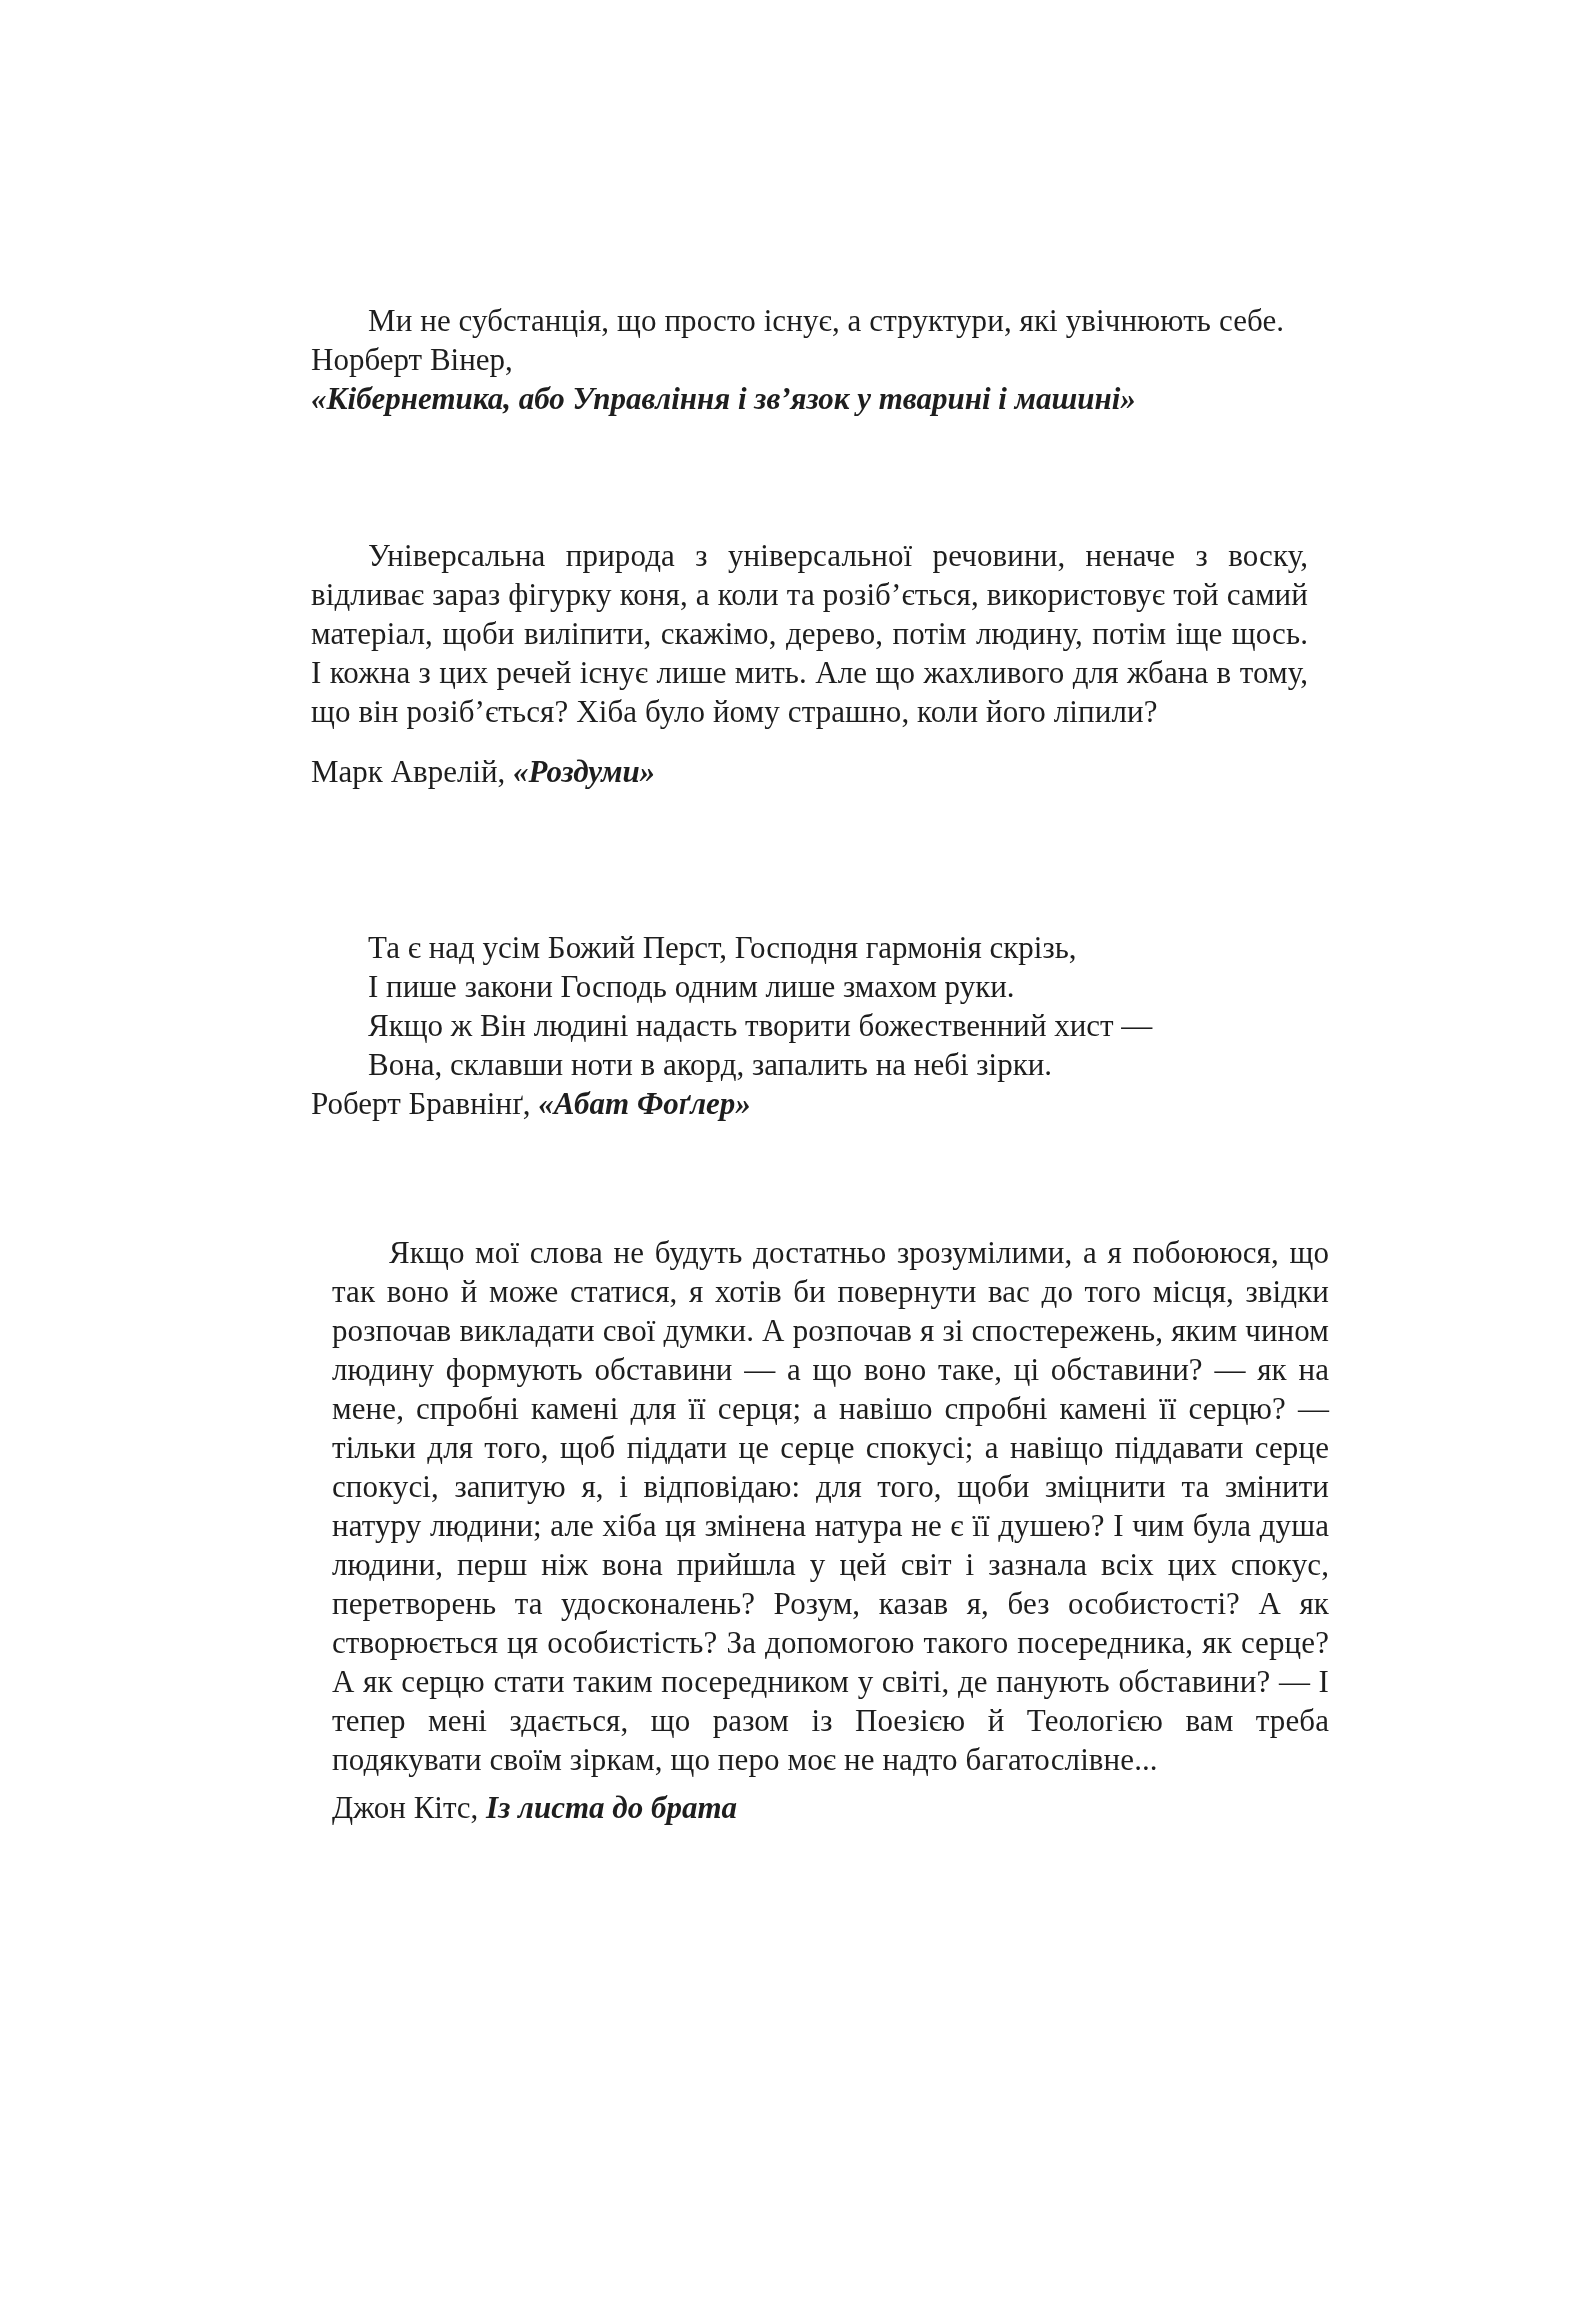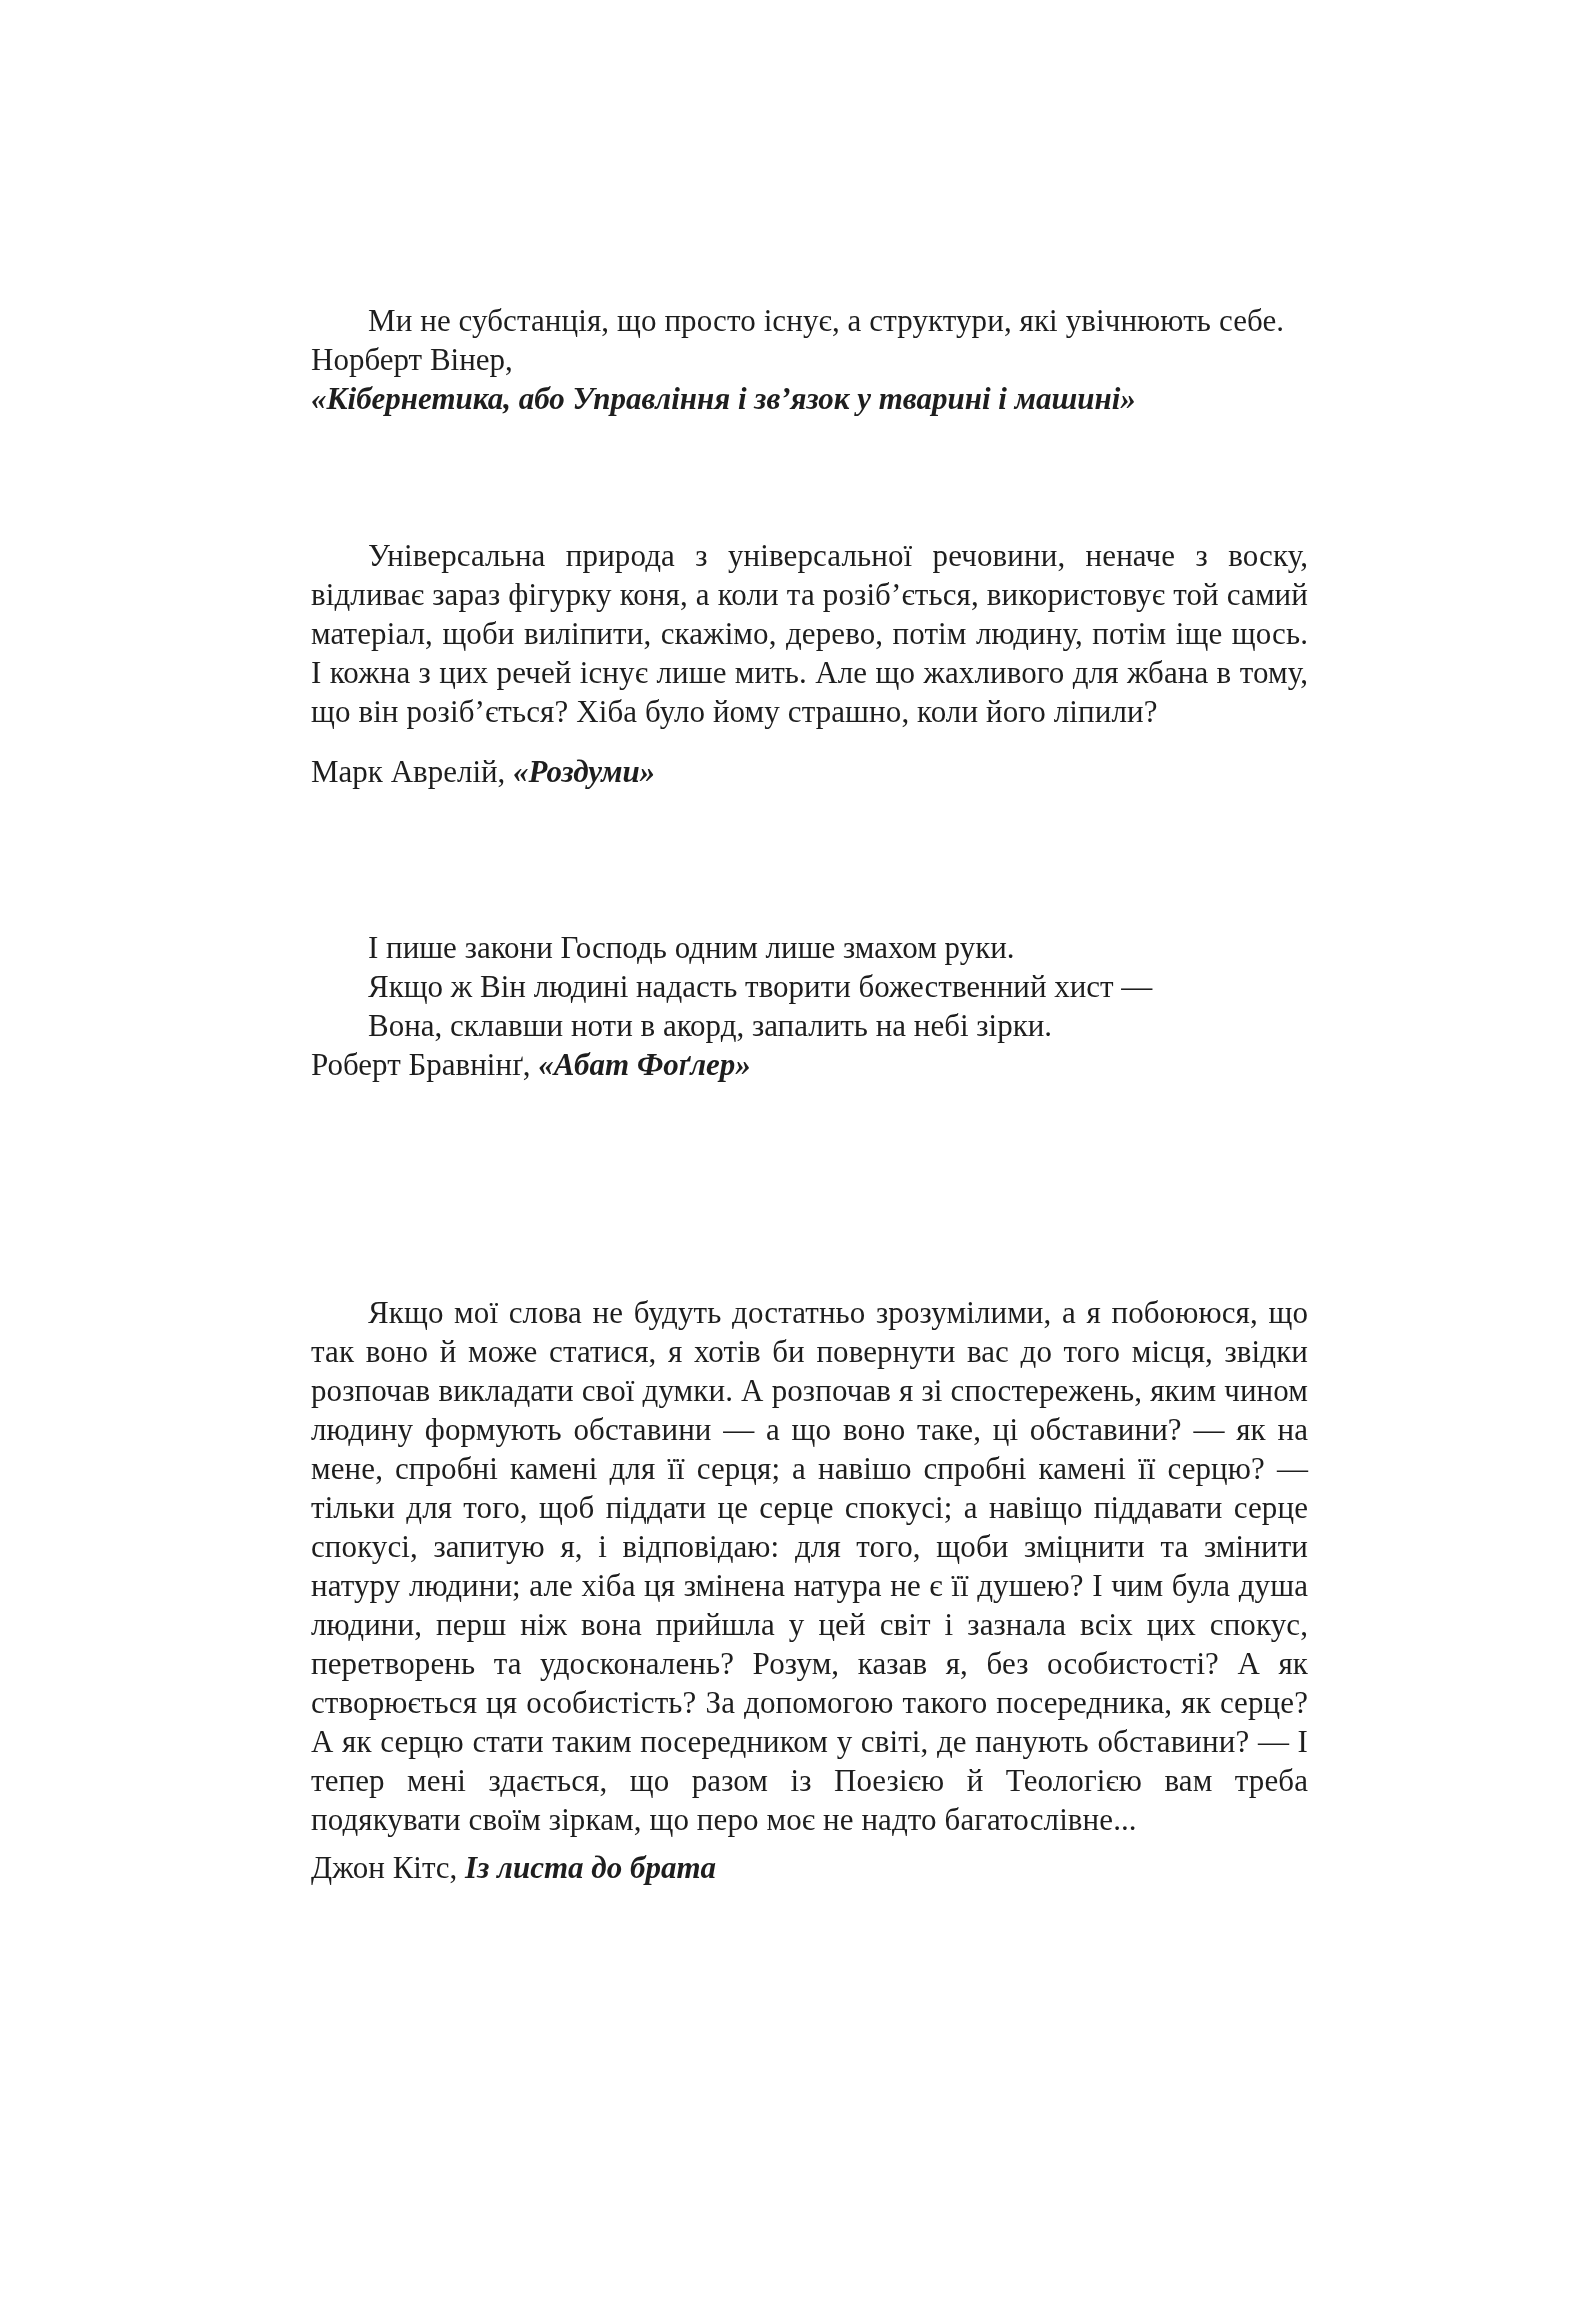--- a/index.html
+++ b/index.html
@@ -51,21 +51,21 @@
     .verse .line {
       display: block;
       font-size: 31px;
       line-height: 39px;
       white-space: nowrap;
     }
 
     #epi-wiener { top: 301px; }
     #epi-aurelius { top: 536px; }
     #epi-browning { top: 928px; }
-    #epi-keats { top: 1293px; }
+    #epi-keats { top: 1233px; margin-left: 21px; }
   </style>
 </head>
 <body>
 
 <div class="page">
 
   <section class="block" id="epi-wiener">
     <p class="para">Ми не субстанція, що просто існує, а структури, які увічнюють себе.</p>
     <div class="attrib">Норберт Вінер,</div>
     <div class="attrib">
@@ -75,20 +75,21 @@
 
   <section class="block" id="epi-aurelius">
     <p class="para">Універсальна природа з універсальної речовини, неначе з воску, відливає зараз фігурку коня, а коли та розіб’ється, використовує той самий матеріал, щоби виліпити, скажімо, дерево, потім людину, потім іще щось. І кожна з цих речей існує лише мить. Але що жахливого для жбана в тому, що він розіб’ється? Хіба було йому страшно, коли його ліпили?</p>
     <div class="attrib" style="margin-top:21px;">
       <span>Марк Аврелій, </span><span class="work">«Роздуми»</span>
     </div>
   </section>
 
   <section class="block" id="epi-browning">
     <div class="verse">
+      <span class="line">Та є над усім Божий Перст, Господня гармонія скрізь,</span>
       <span class="line">І пише закони Господь одним лише змахом руки.</span>
       <span class="line">Якщо ж Він людині надасть творити божественний хист —</span>
       <span class="line">Вона, склавши ноти в акорд, запалить на небі зірки.</span>
     </div>
     <div class="attrib">
       <span>Роберт Бравнінґ, </span><span class="work">«Абат Фоґлер»</span>
     </div>
   </section>
 
   <section class="block" id="epi-keats">

